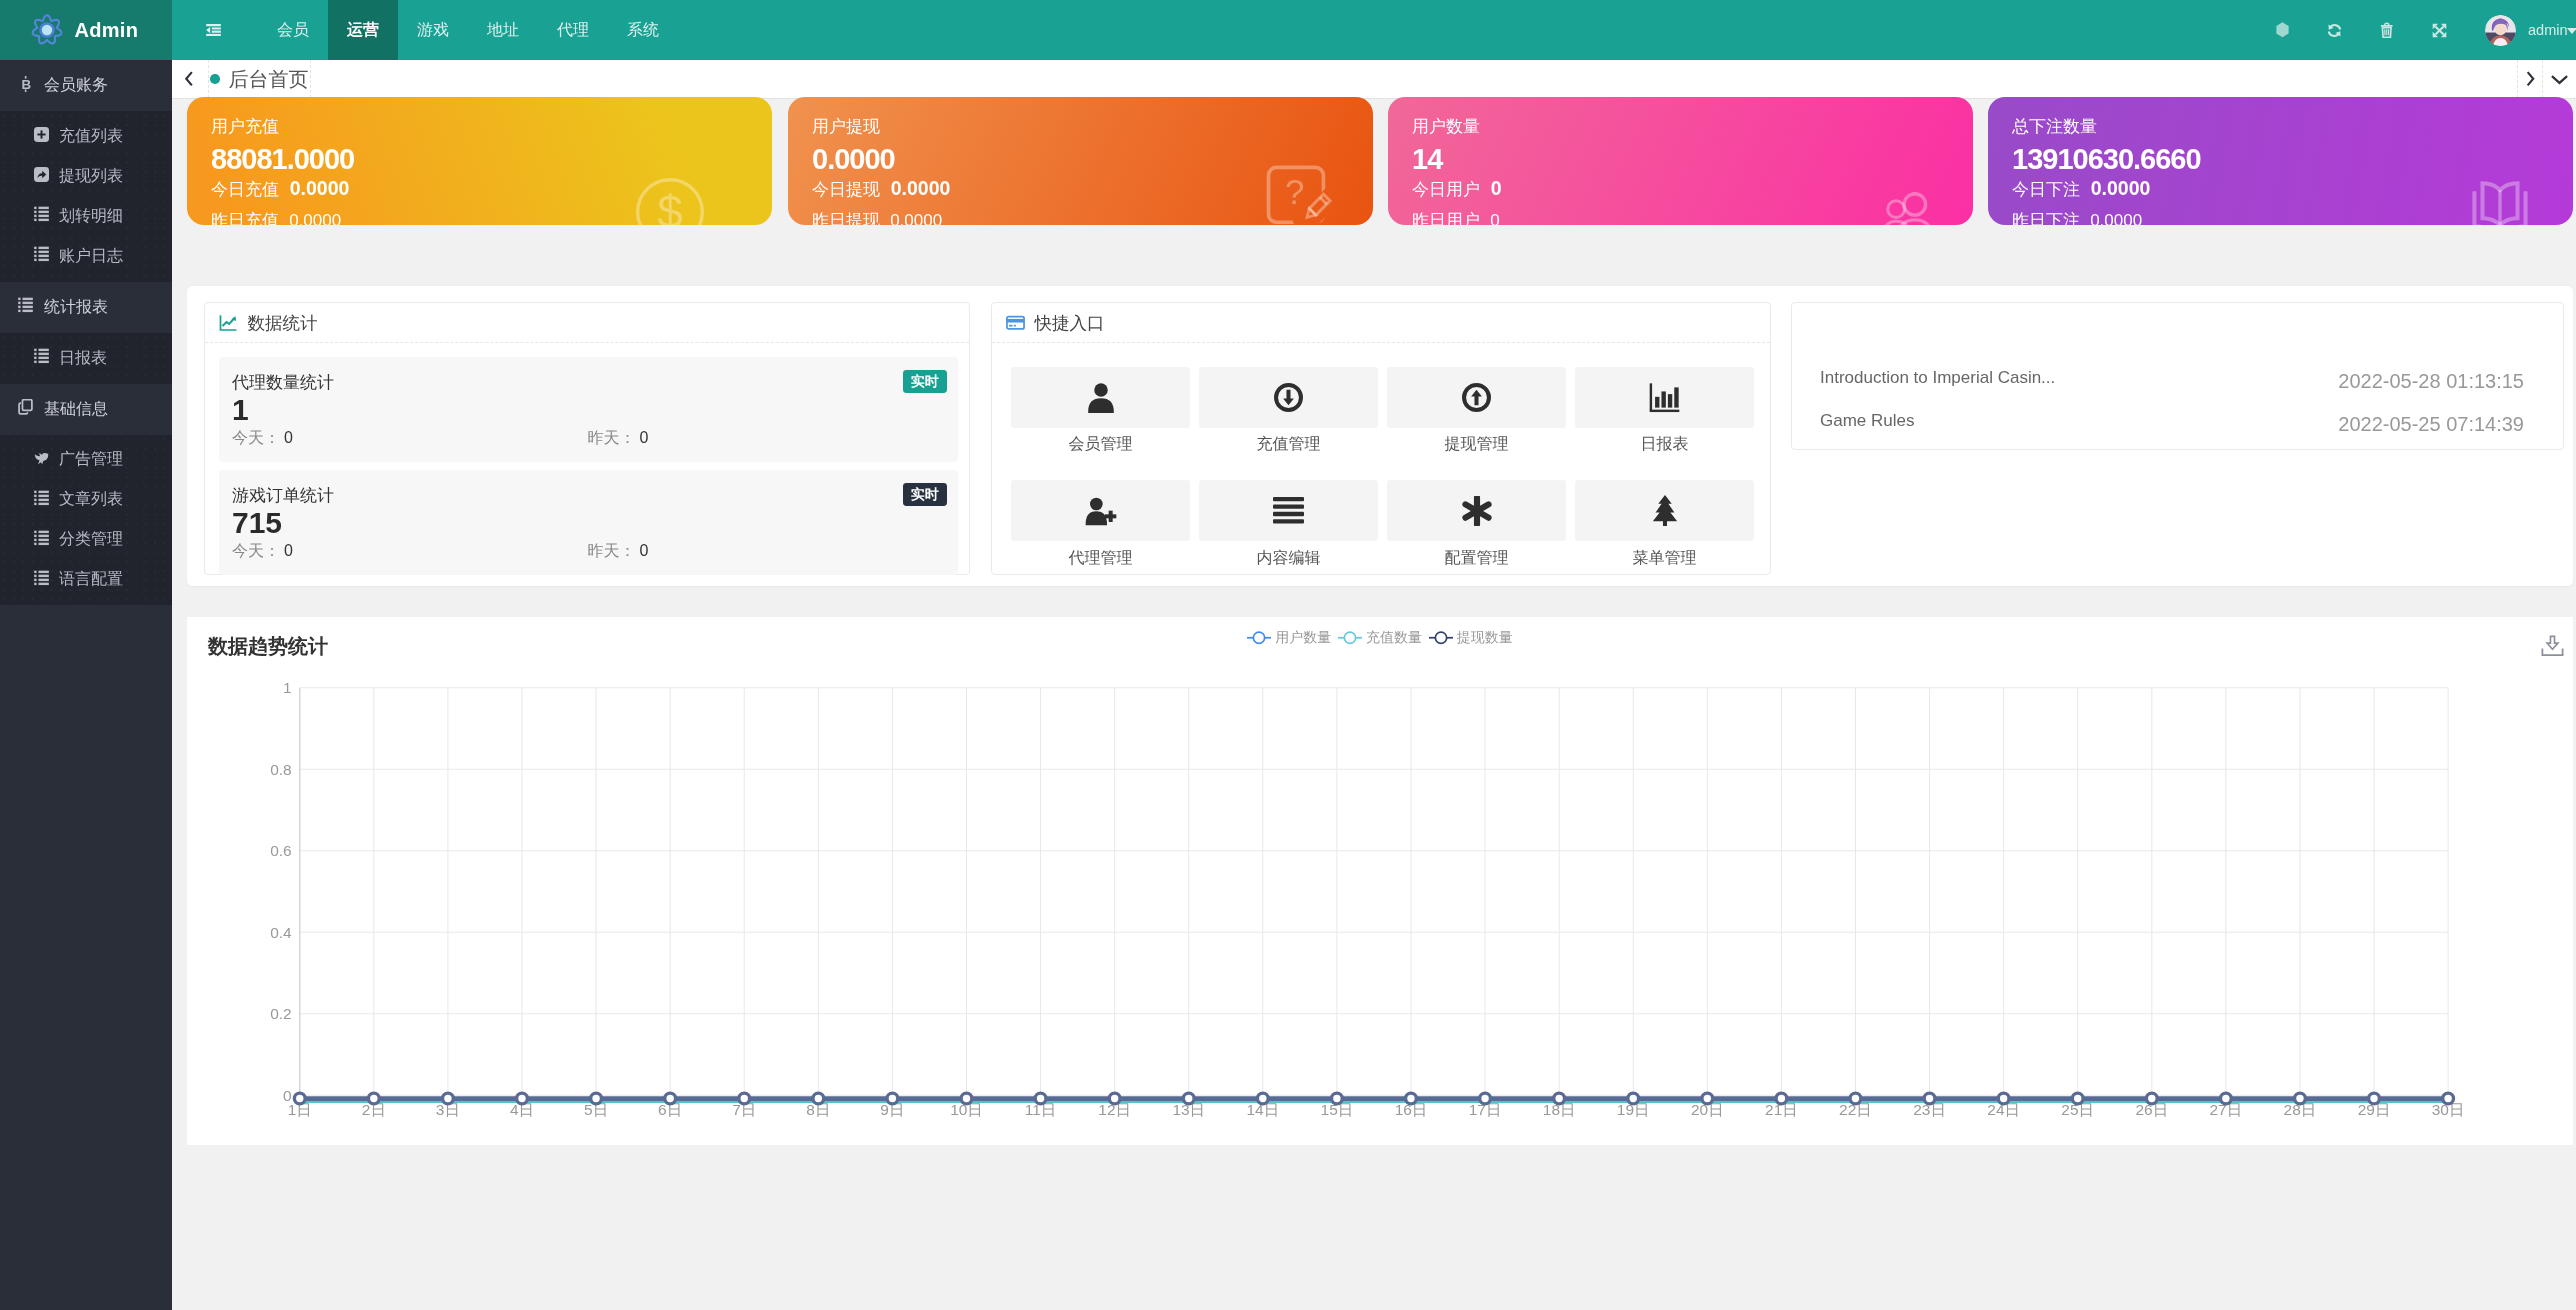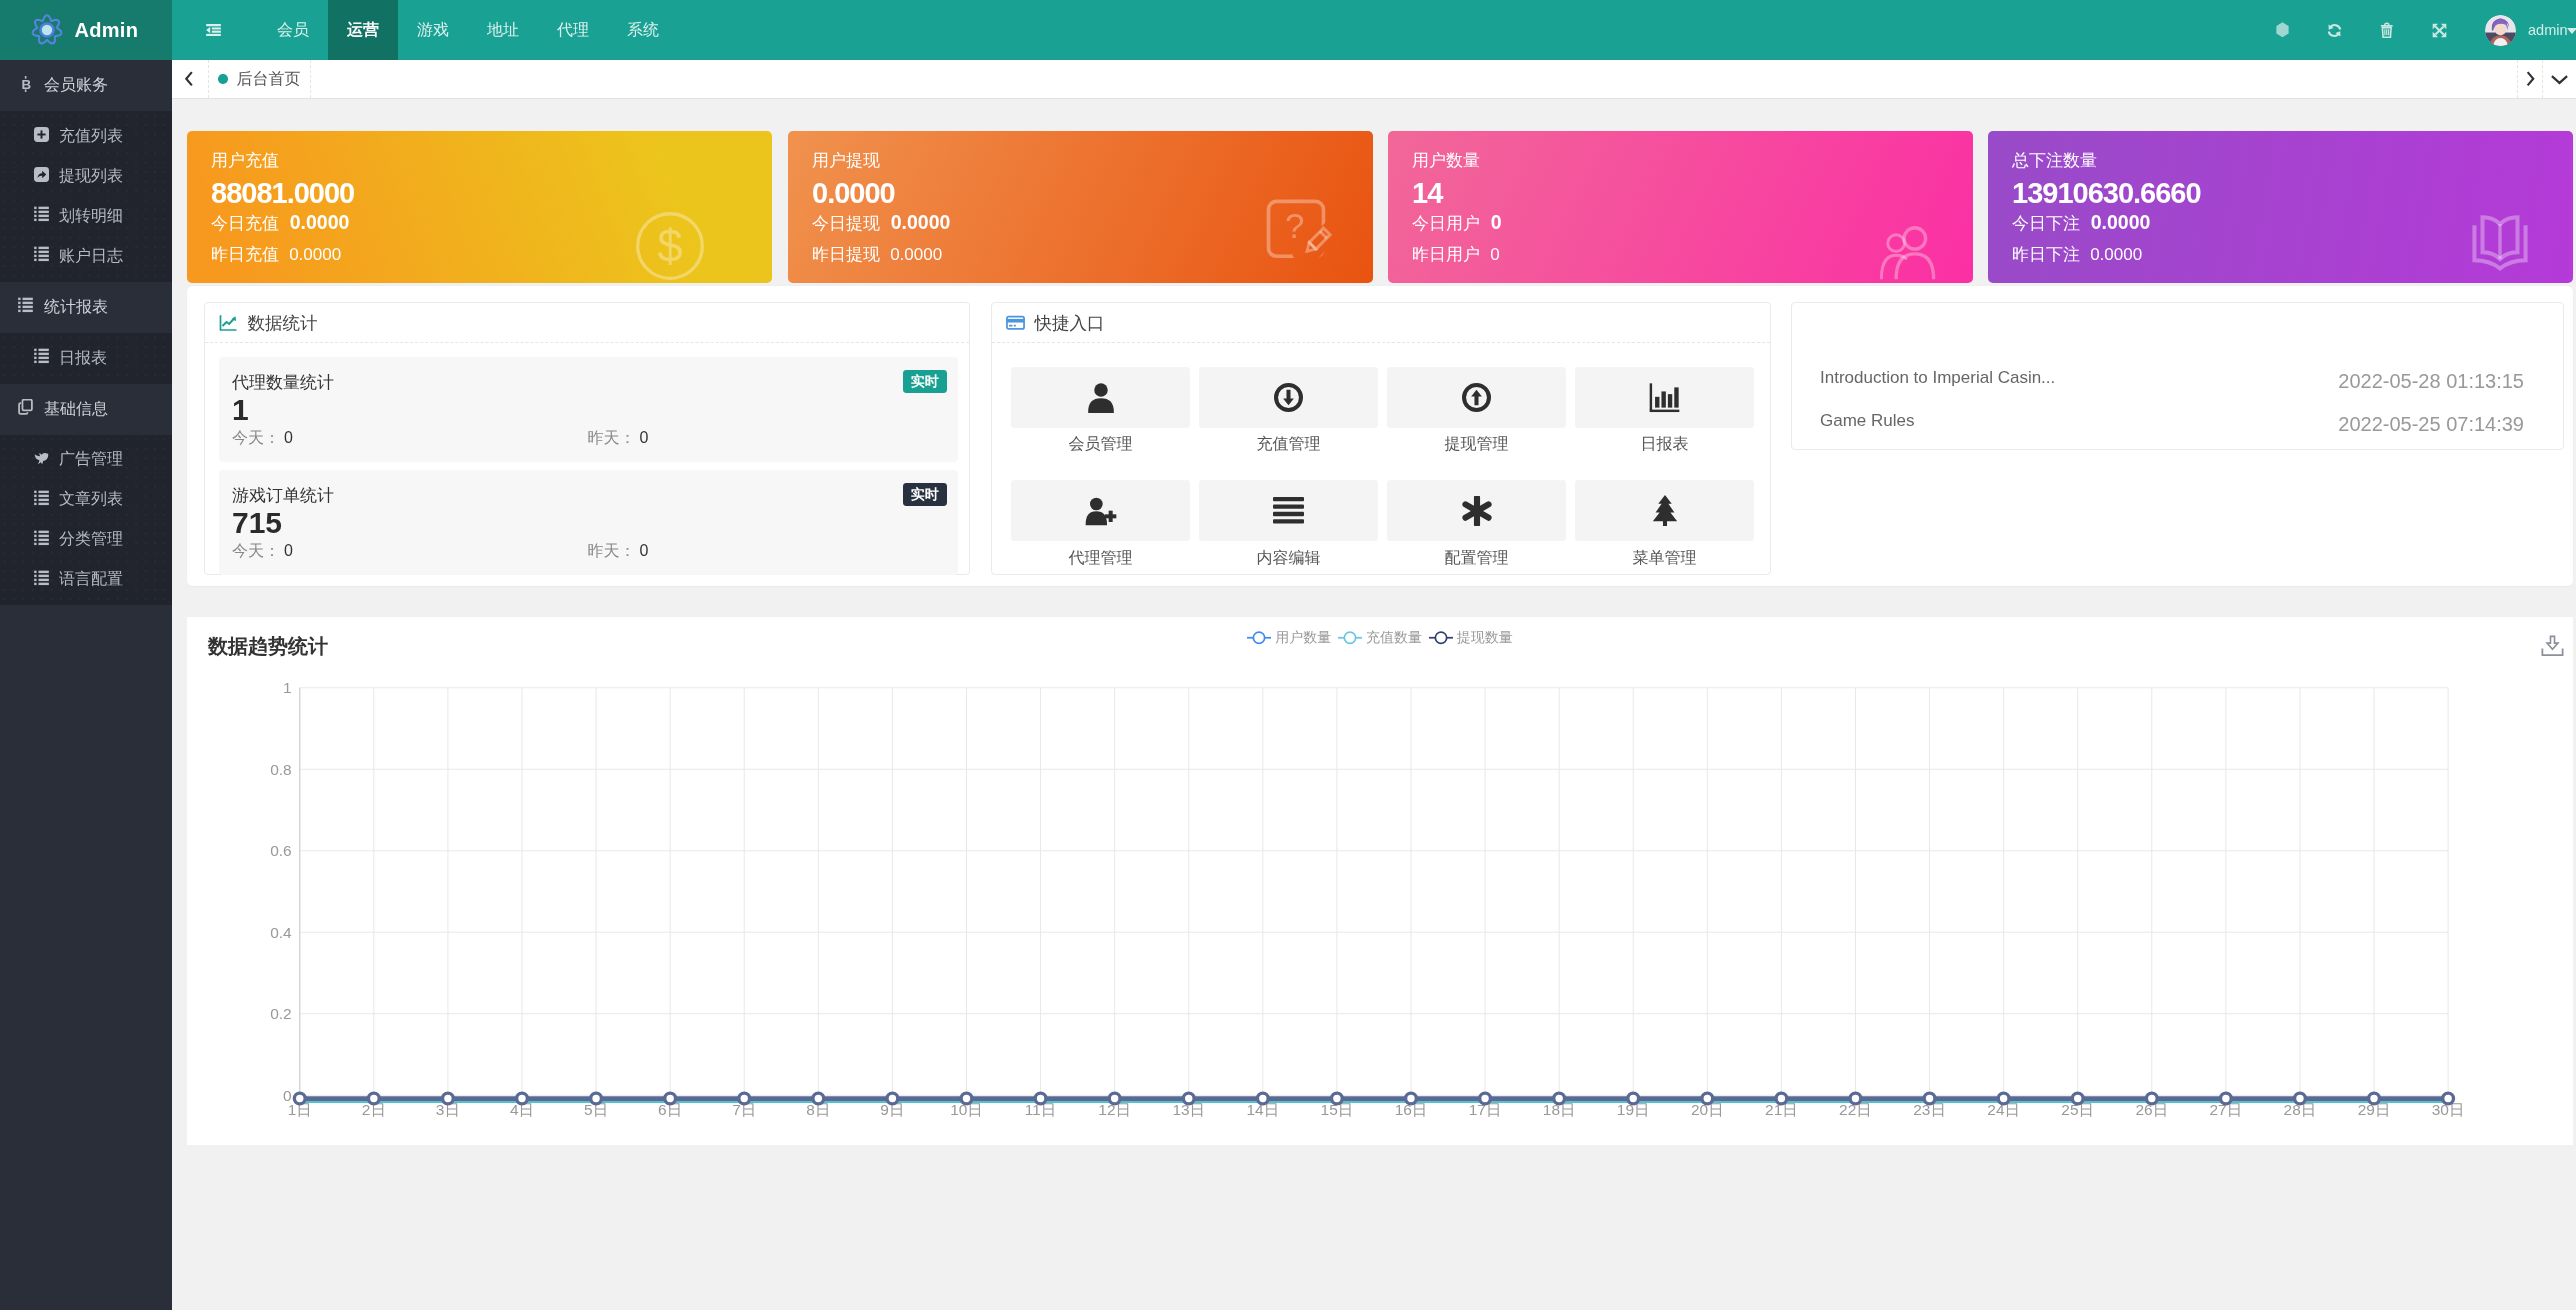--- a/index.html
+++ b/index.html
@@ -12,30 +12,30 @@
 .navitems{left:258px;top:0;height:56px;display:flex}
 .navitem{width:70px;height:60px;line-height:60px;text-align:center;color:rgba(255,255,255,0.85);font-size:16px}
 .navitem.active{background:#117264;color:#fff;font-weight:bold}
 .nico{top:0;height:60px;display:flex;align-items:center;justify-content:center;width:27px}
 .avatar{left:2485px;top:15px;width:31px;height:31px;border-radius:50%;overflow:hidden}
 .adminname{left:2528px;top:0;height:60px;line-height:60px;color:#D5EDE9;font-size:14.5px}
 .caret{left:2567px;top:28px;width:0;height:0;border-left:5.4px solid transparent;border-right:5.4px solid transparent;border-top:6px solid #D5EDE9}
 .tabs{left:172px;top:60px;width:2404px;height:39px;background:#fff;border-bottom:0.7px solid #E2E2E2}
 .tcell{top:60px;height:38px;display:flex;align-items:center;justify-content:center;border-right:0.7px dashed #E4E4E4}
 .tabdot{width:9.4px;height:9.4px;border-radius:50%;background:#18A192;margin-right:8.8px}
-.tabtxt{font-size:16px;color:#555}
+.tabtxt{font-size:20px;color:#555}
 .side{left:0;top:60px;width:172px;height:1250px;background:#2A2E38}
 .sitem{position:relative;height:51px;display:flex;align-items:center;color:#CED2DA;font-size:16px}
 .sitem .ico{position:absolute;left:18px;width:15px;text-align:center}
 .sitem .txt{position:absolute;left:44px}
 .ssub{background:#21242D;background-image:radial-gradient(rgba(255,255,255,0.035) 0.9px,transparent 1px);background-size:9.4px 9.4px;padding:5.4px 0}
 .ssubitem{position:relative;height:40px;display:flex;align-items:center;color:#B6BAC3;font-size:16px}
 .ssubitem .ico{position:absolute;left:34px;width:15px}
 .ssubitem .txt{position:absolute;left:59px}
-.card{top:131px;height:152px;border-radius:5px;color:#fff;overflow:hidden}
+.card{top:97px;height:128px;border-radius:17px;color:#fff;overflow:hidden}
 .cardt{position:absolute;left:24px;top:17.5px;font-size:17px}
 .cardn{position:absolute;left:24px;top:51px;line-height:22px;font-size:29px;font-weight:bold;letter-spacing:-1px}
 .cardr1{position:absolute;left:24px;top:80px;font-size:17px}
 .cardr2{position:absolute;left:24px;top:112px;font-size:17px}
 .cardr1 b{font-size:19.5px;margin-left:6px}
 .cardr2 span{margin-left:5.4px}
 .cicon{position:absolute}
 .row2{left:187px;top:286px;width:2386px;height:300px;background:#fff;border-radius:5.4px;box-shadow:0 0.7px 2px rgba(0,0,0,0.04)}
 .panel{top:302px;height:273px;background:#fff;border:0.7px solid #EAEAEA;border-radius:4px}
 .phead{position:absolute;left:0;top:0;right:0;height:40px;border-bottom:0.7px dashed #E6E6E6;display:flex;align-items:center}

